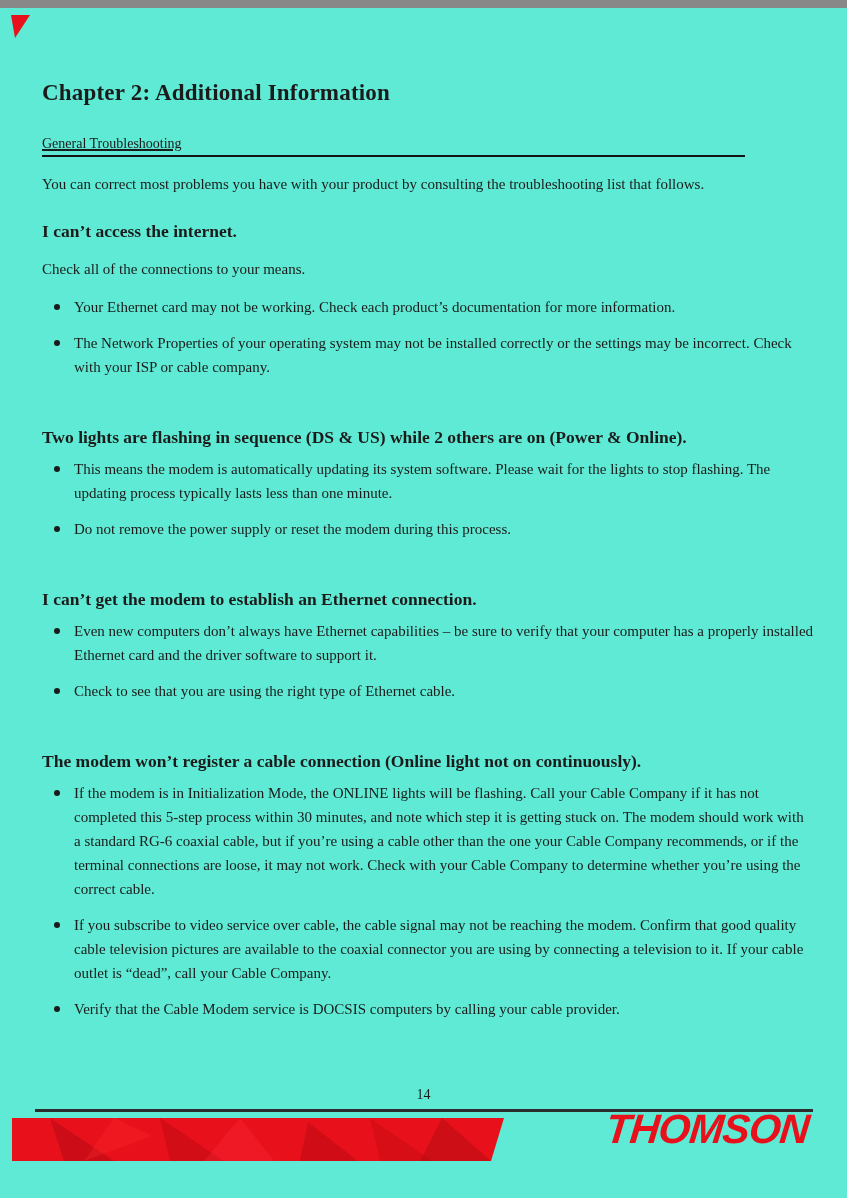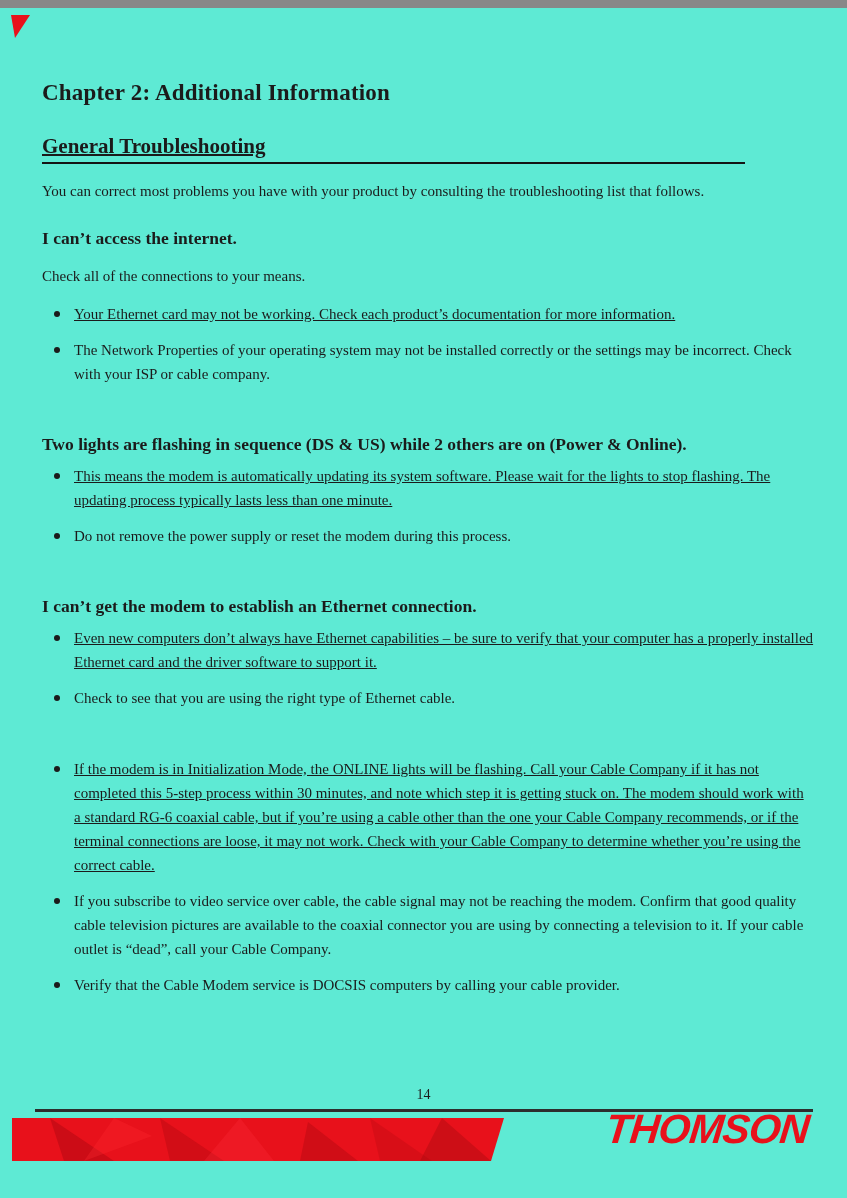--- a/index.html
+++ b/index.html
@@ -25,37 +25,37 @@
     font-size:23px;font-weight:bold;letter-spacing:.2px;
     margin-bottom:28px;
   }
   .section-head{
     width:703px;
     border-bottom:2px solid #141414;
     padding-bottom:3px;
     margin-bottom:15px;
   }
   .section-head span{
-    font-size:21px;font-weight:bold;
+    font-size:14px;font-weight:normal;
     text-decoration:underline;
     text-decoration-thickness:2px;
   }
   p.body, li{font-size:15px;line-height:24px;}
   p.intro{margin-bottom:23px;}
   .topic{margin-top:47px;}
   .topic.first{margin-top:24px;}
   .topic h2{font-size:17.5px;font-weight:bold;line-height:22px;margin-bottom:9px;}
   .topic p.lead{margin:15px 0 14px 0;}
   ul.bullets{list-style:none;margin-left:10px;}
   ul.bullets li{
     position:relative;
     padding-left:22px;
     margin-top:12px;
   }
-  ul.bullets li:first-child{margin-top:0;text-decoration:underline;}
+  ul.bullets li:first-child{margin-top:0;}
   ul.bullets li::before{
     content:"";
     position:absolute;left:2px;top:9px;
     width:6px;height:6px;border-radius:50%;
     background:var(--ink);
   }
   .footer-pagenum{
     position:absolute;left:0;top:1079px;width:100%;
     text-align:center;font-size:14px;
   }
@@ -111,20 +111,21 @@
 
     <section class="topic">
       <h2>I can’t get the modem to establish an Ethernet connection.</h2>
       <ul class="bullets">
         <li>Even new computers don’t always have Ethernet capabilities – be sure to verify that your computer has a properly installed Ethernet card and the driver software to support it.</li>
         <li>Check to see that you are using the right type of Ethernet cable.</li>
       </ul>
     </section>
 
     <section class="topic">
+      <h2>The modem won’t register a cable connection (Online light not on continuously).</h2>
       <ul class="bullets">
         <li>If the modem is in Initialization Mode, the ONLINE lights will be flashing. Call your Cable Company if it has not completed this 5-step process within 30 minutes, and note which step it is getting stuck on. The modem should work with a standard RG-6 coaxial cable, but if you’re using a cable other than the one your Cable Company recommends, or if the terminal connections are loose, it may not work. Check with your Cable Company to determine whether you’re using the correct cable.</li>
         <li>If you subscribe to video service over cable, the cable signal may not be reaching the modem. Confirm that good quality cable television pictures are available to the coaxial connector you are using by connecting a television to it. If your cable outlet is “dead”, call your Cable Company.</li>
         <li>Verify that the Cable Modem service is DOCSIS computers by calling your cable provider.</li>
       </ul>
     </section>
 
   </div>
 
   <div class="footer-pagenum">14</div>

